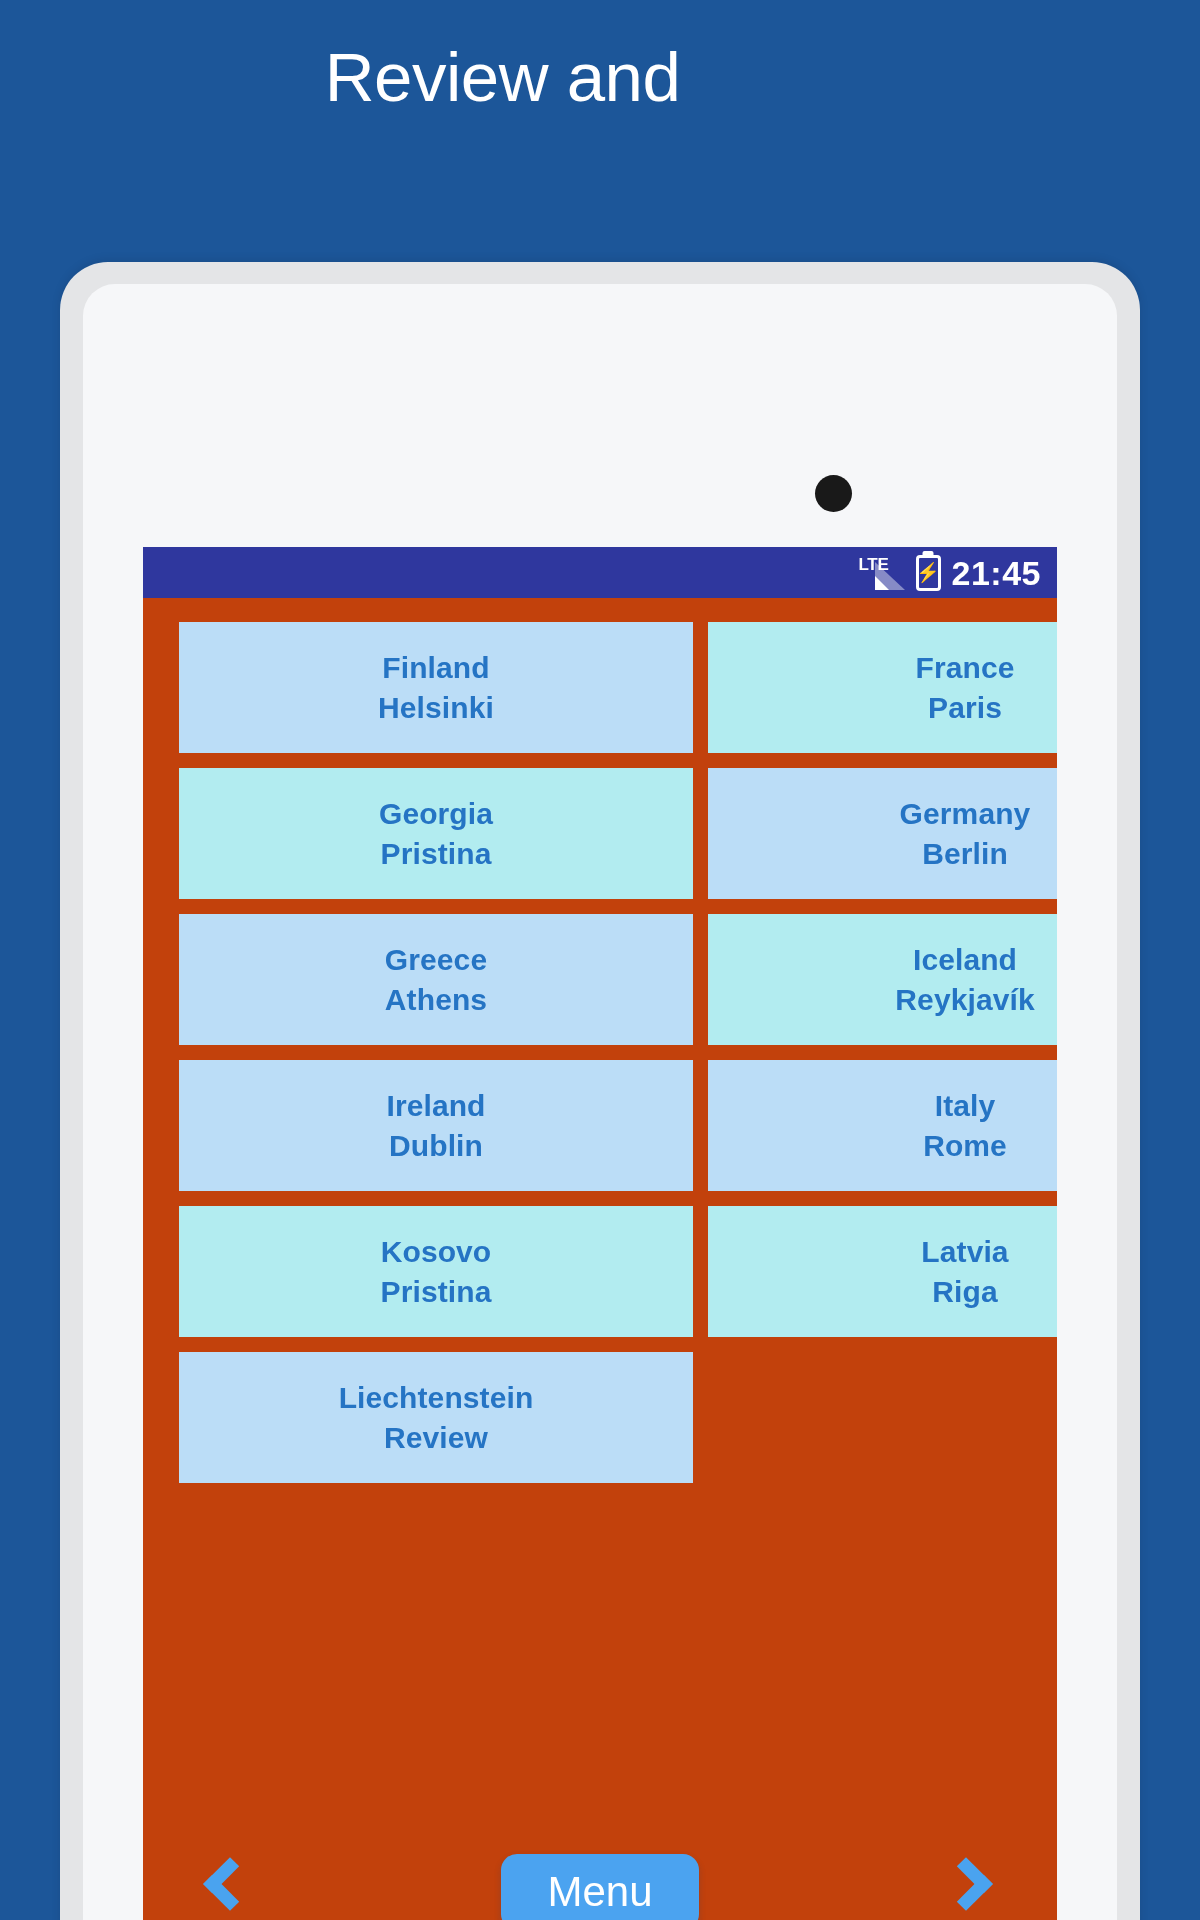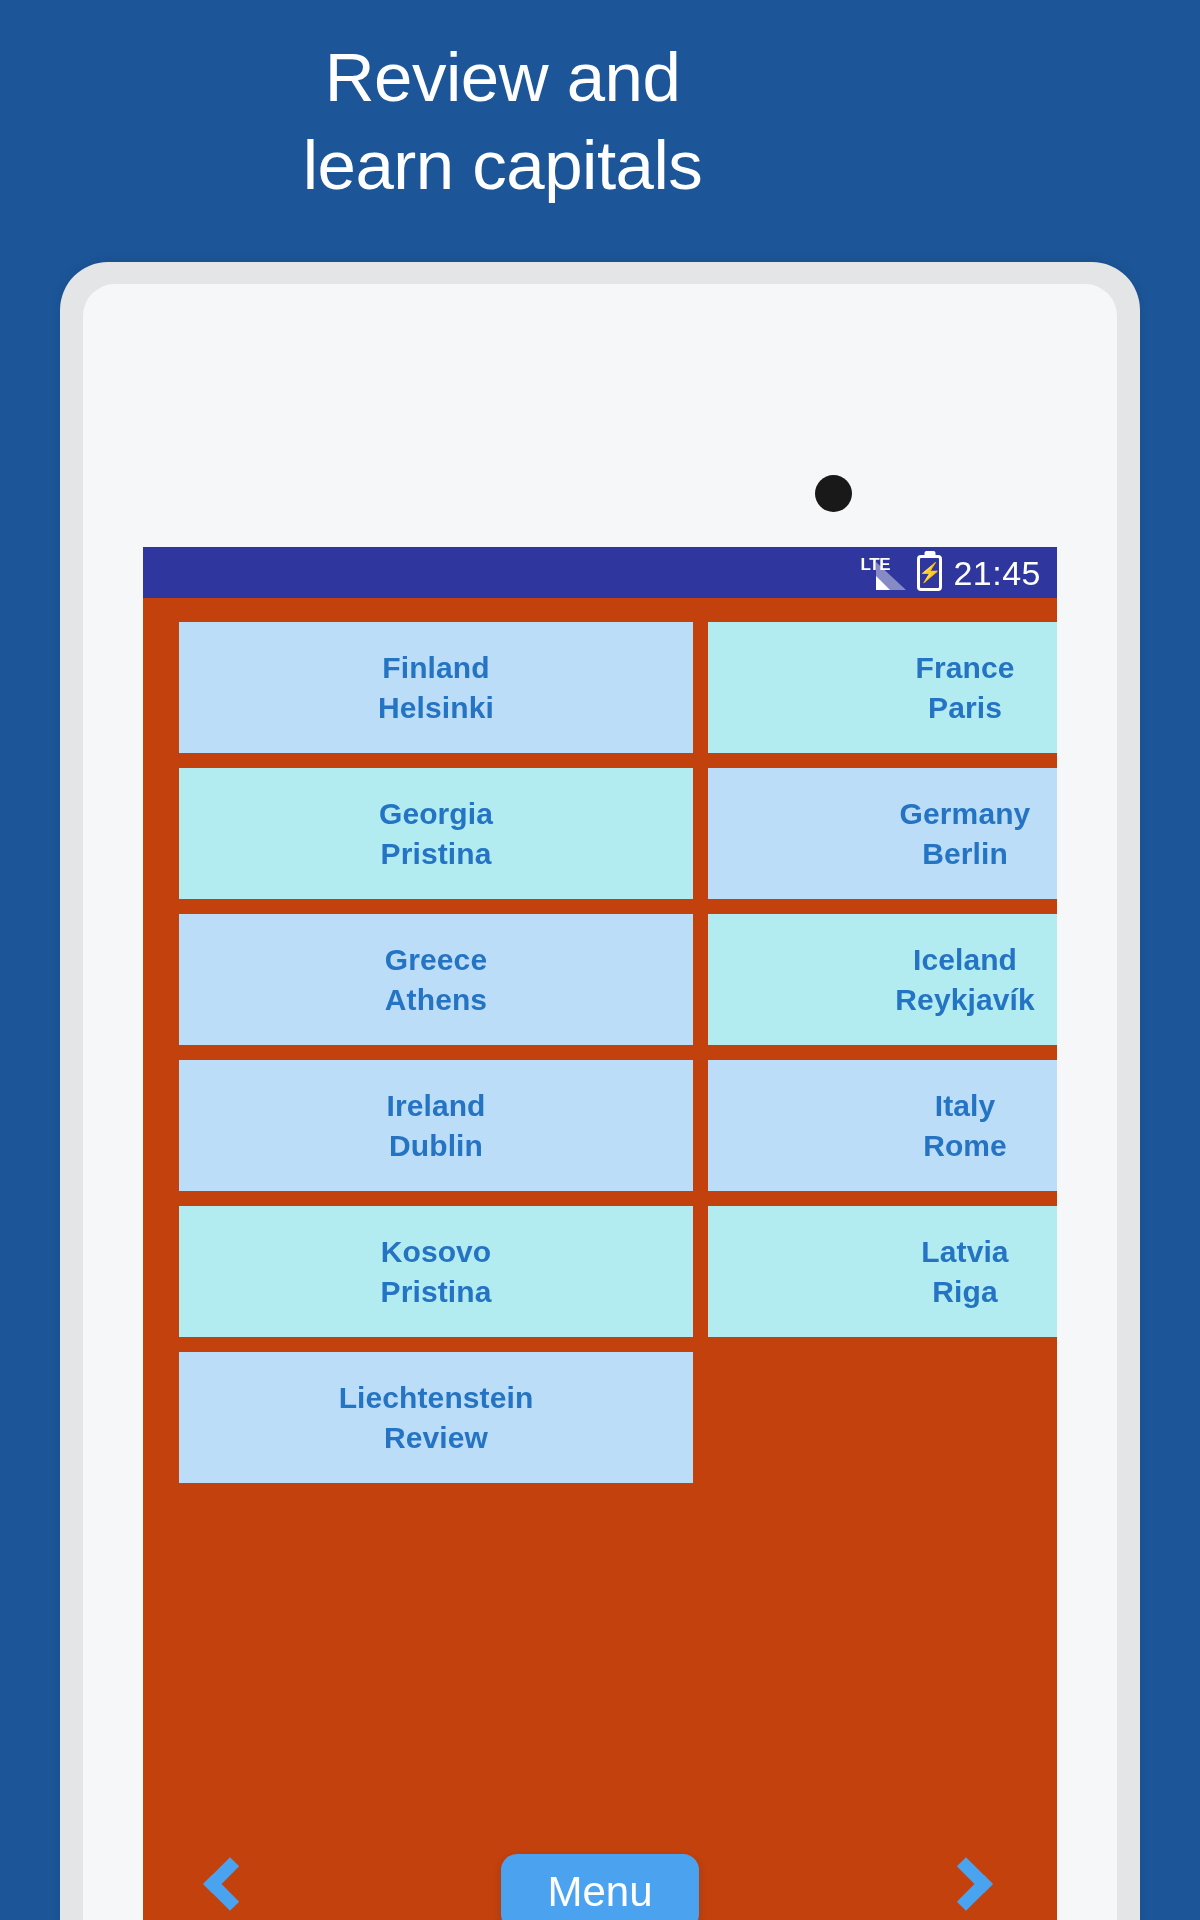--- a/index.html
+++ b/index.html
@@ -77,21 +77,21 @@
     border:3px solid #ffffff; border-radius:4px;
     display:flex; align-items:center; justify-content:center;
   }
   .battery::before {
     content:""; position:absolute; top:-7px; left:50%;
     transform:translateX(-50%);
     width:11px; height:4px; background:#ffffff; border-radius:2px 2px 0 0;
   }
   .bolt { font-size:19px; color:#ffffff; line-height:19px; font-weight:bold; }
   .sb-time {
-    font-size:34px; color:#ffffff; font-weight:400;
+    font-size:34px; color:#ffffff; font-weight:700;
     line-height:34px; letter-spacing:0.5px;
   }
 
   
   .grid {
     position:absolute; left:0; top:51px;
     width:1092px;
     padding:24px 13px 0 36px;
     display:grid;
     grid-template-columns:1fr 1fr;
@@ -137,21 +137,20 @@
     cursor:pointer;
   }
 </style>
 </head>
 <body>
 
 <div class="page">
 
   <div class="headline">
     <span class="ln">Review and</span>
-    <span class="ln">learn capitals</span>
   </div>
 
   <div class="phone">
     <div class="phone-inner"></div>
   </div>
 
   <div class="camera"></div>
 
   <div class="screen">
 

